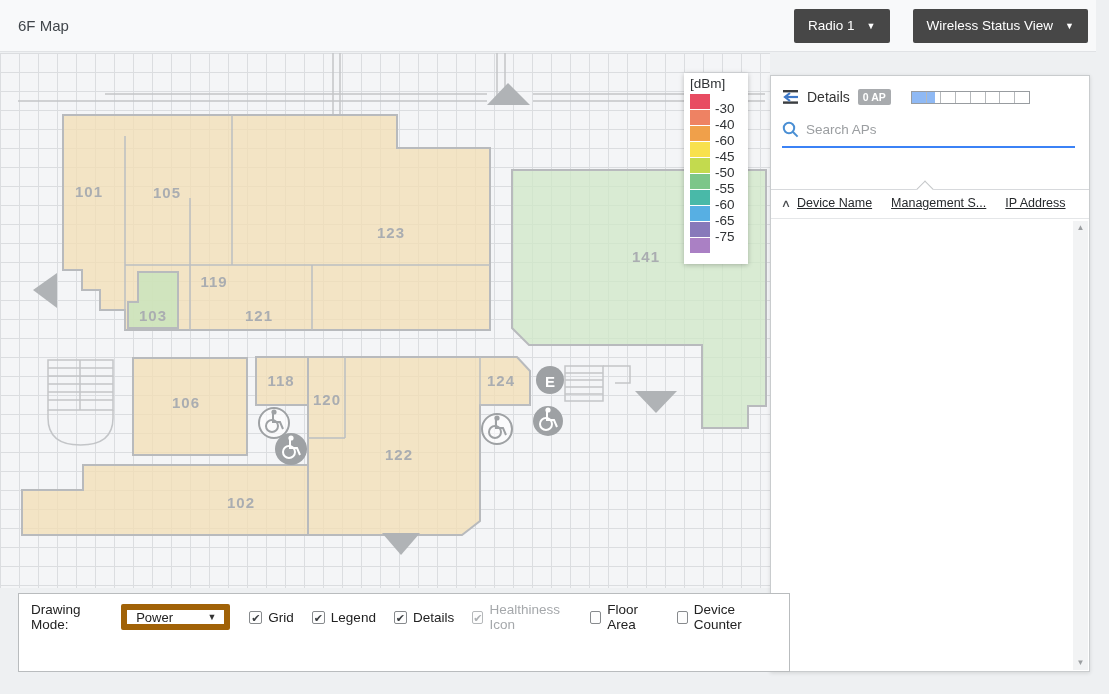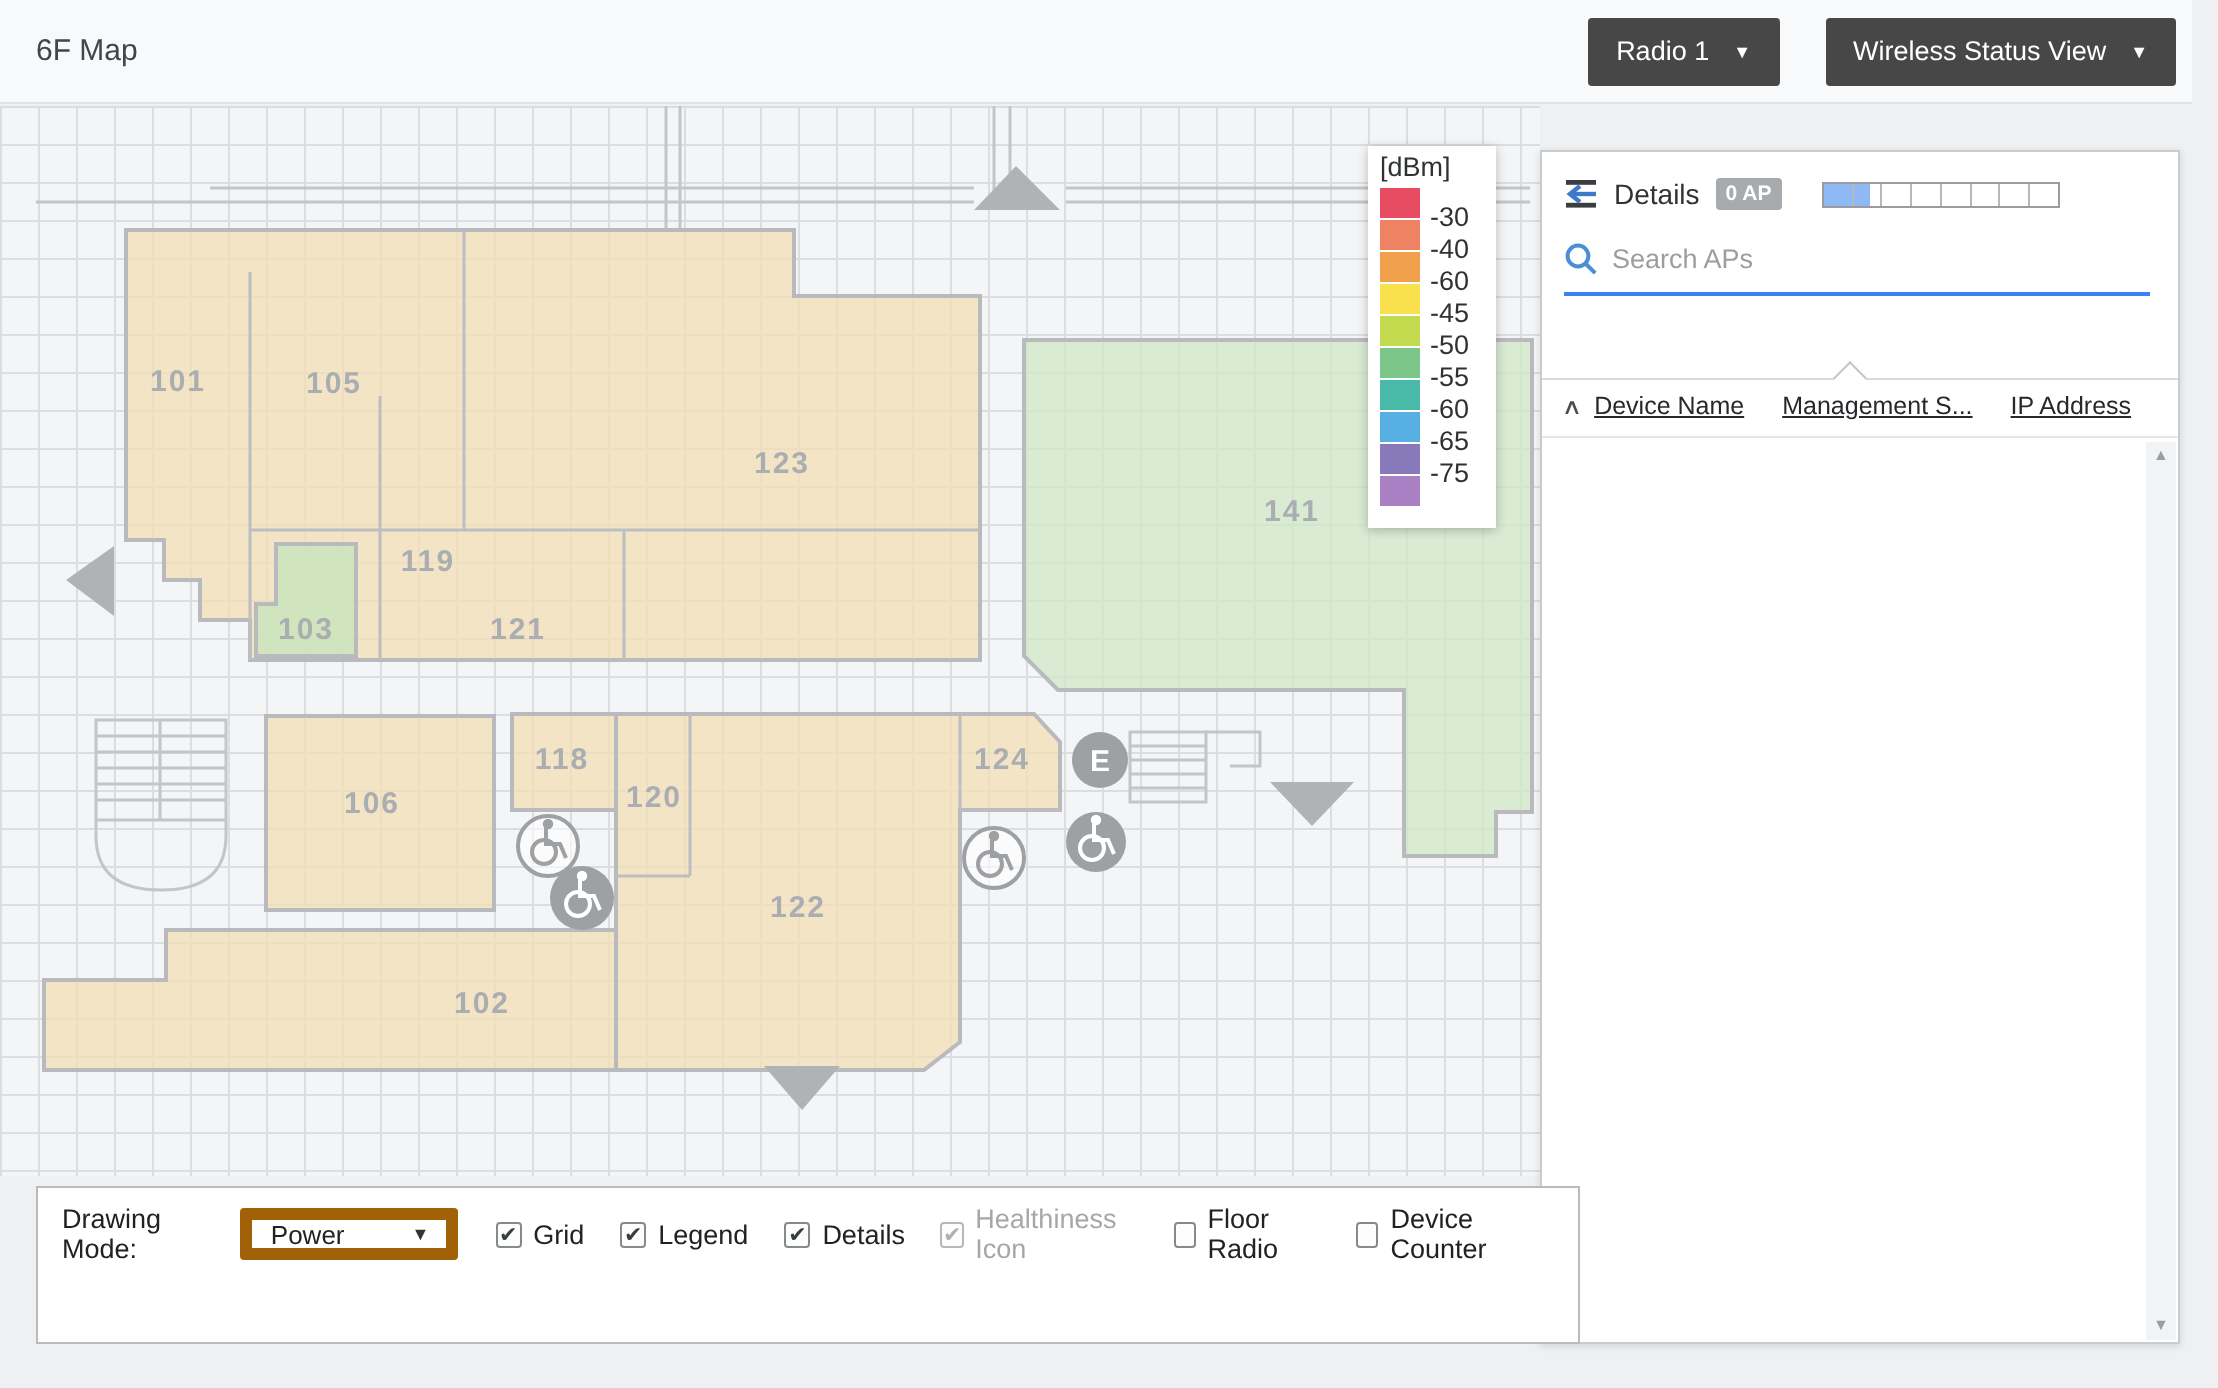--- a/index.html
+++ b/index.html
@@ -327,21 +327,21 @@
           <label class="cb">
             <span class="cbbox checked">✔</span>
             <span class="cbtext">Details</span>
           </label>
           <label class="cb disabled">
             <span class="cbbox checked">✔</span>
             <span class="cbtext">Healthiness Icon</span>
           </label>
           <label class="cb">
             <span class="cbbox"></span>
-            <span class="cbtext">Floor Radio</span>
+            <span class="cbtext">Floor Area</span>
           </label>
           <label class="cb">
             <span class="cbbox"></span>
             <span class="cbtext">Device Counter</span>
           </label>
         </div>
     </div>
   </div>
 
 </div>

